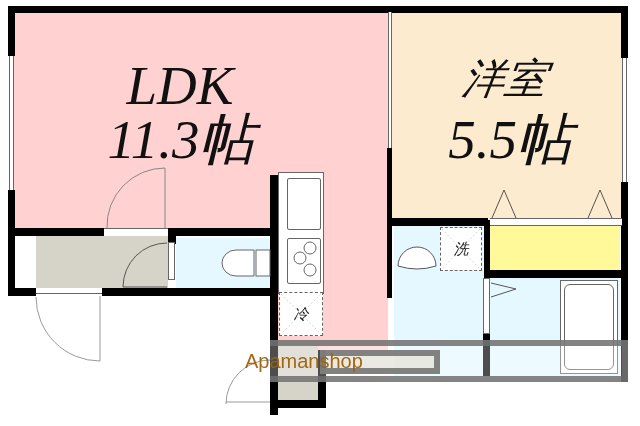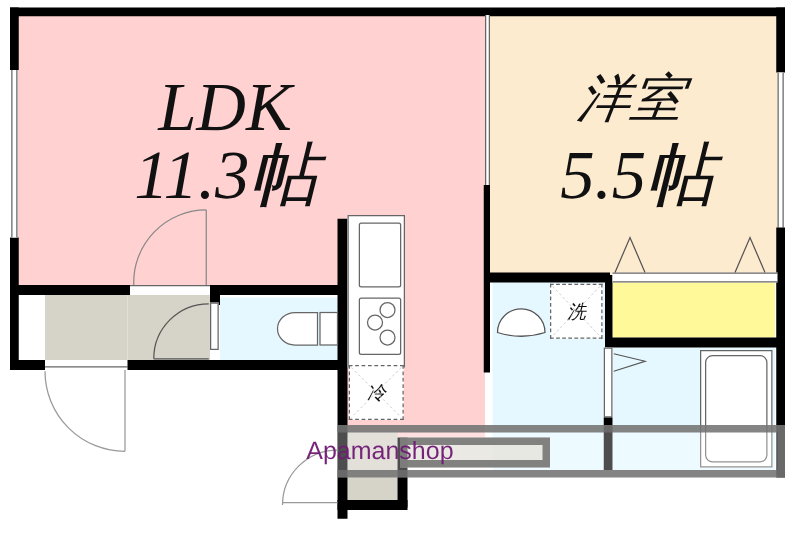--- a/index.html
+++ b/index.html
@@ -10,21 +10,21 @@
   .yoshitsu { background:#fdebd0; }
   .wet { background:#e6f8ff; }
   .entry { background:#d6d3c8; }
   .closet { background:#fff99a; }
   .white { background:#fff; }
   .room-label { position:absolute; text-align:center; font-style:italic; color:#111; font-family:"Liberation Serif", serif; line-height:1; }
   .big { font-size:55px; }
   .jp { font-family:"DejaVu Sans", sans-serif; font-style:italic; transform:skewX(-8deg); }
   .fix { border:1px solid #666; background:#fff; position:absolute; box-sizing:border-box; }
   .dashed { border:1px dashed #666; background:#fff; position:absolute; box-sizing:border-box; display:flex; align-items:center; justify-content:center; font-family:"DejaVu Sans", sans-serif; font-size:15px; font-style:italic; color:#111; }
-  .watermark { position:absolute; font-family:"Liberation Sans", sans-serif; font-size:20px; color:#701a75; letter-spacing:0px; opacity:0.95; }
+  .watermark { position:absolute; font-family:"Liberation Sans", sans-serif; font-size:20px; color:#a16207; letter-spacing:0px; opacity:0.95; }
   svg { position:absolute; left:0; top:0; }
 </style>
 </head>
 <body>
 
 <div class="abs ldk" style="left:14px;top:12px;width:374px;height:218px;"></div>
 <div class="abs ldk" style="left:276px;top:170px;width:112px;height:180px;"></div>
 <div class="abs yoshitsu" style="left:392px;top:12px;width:234px;height:208px;"></div>
 <div class="abs closet" style="left:490px;top:226px;width:130px;height:44px;"></div>
 <div class="abs wet" style="left:394px;top:226px;width:92px;height:150px;"></div>

